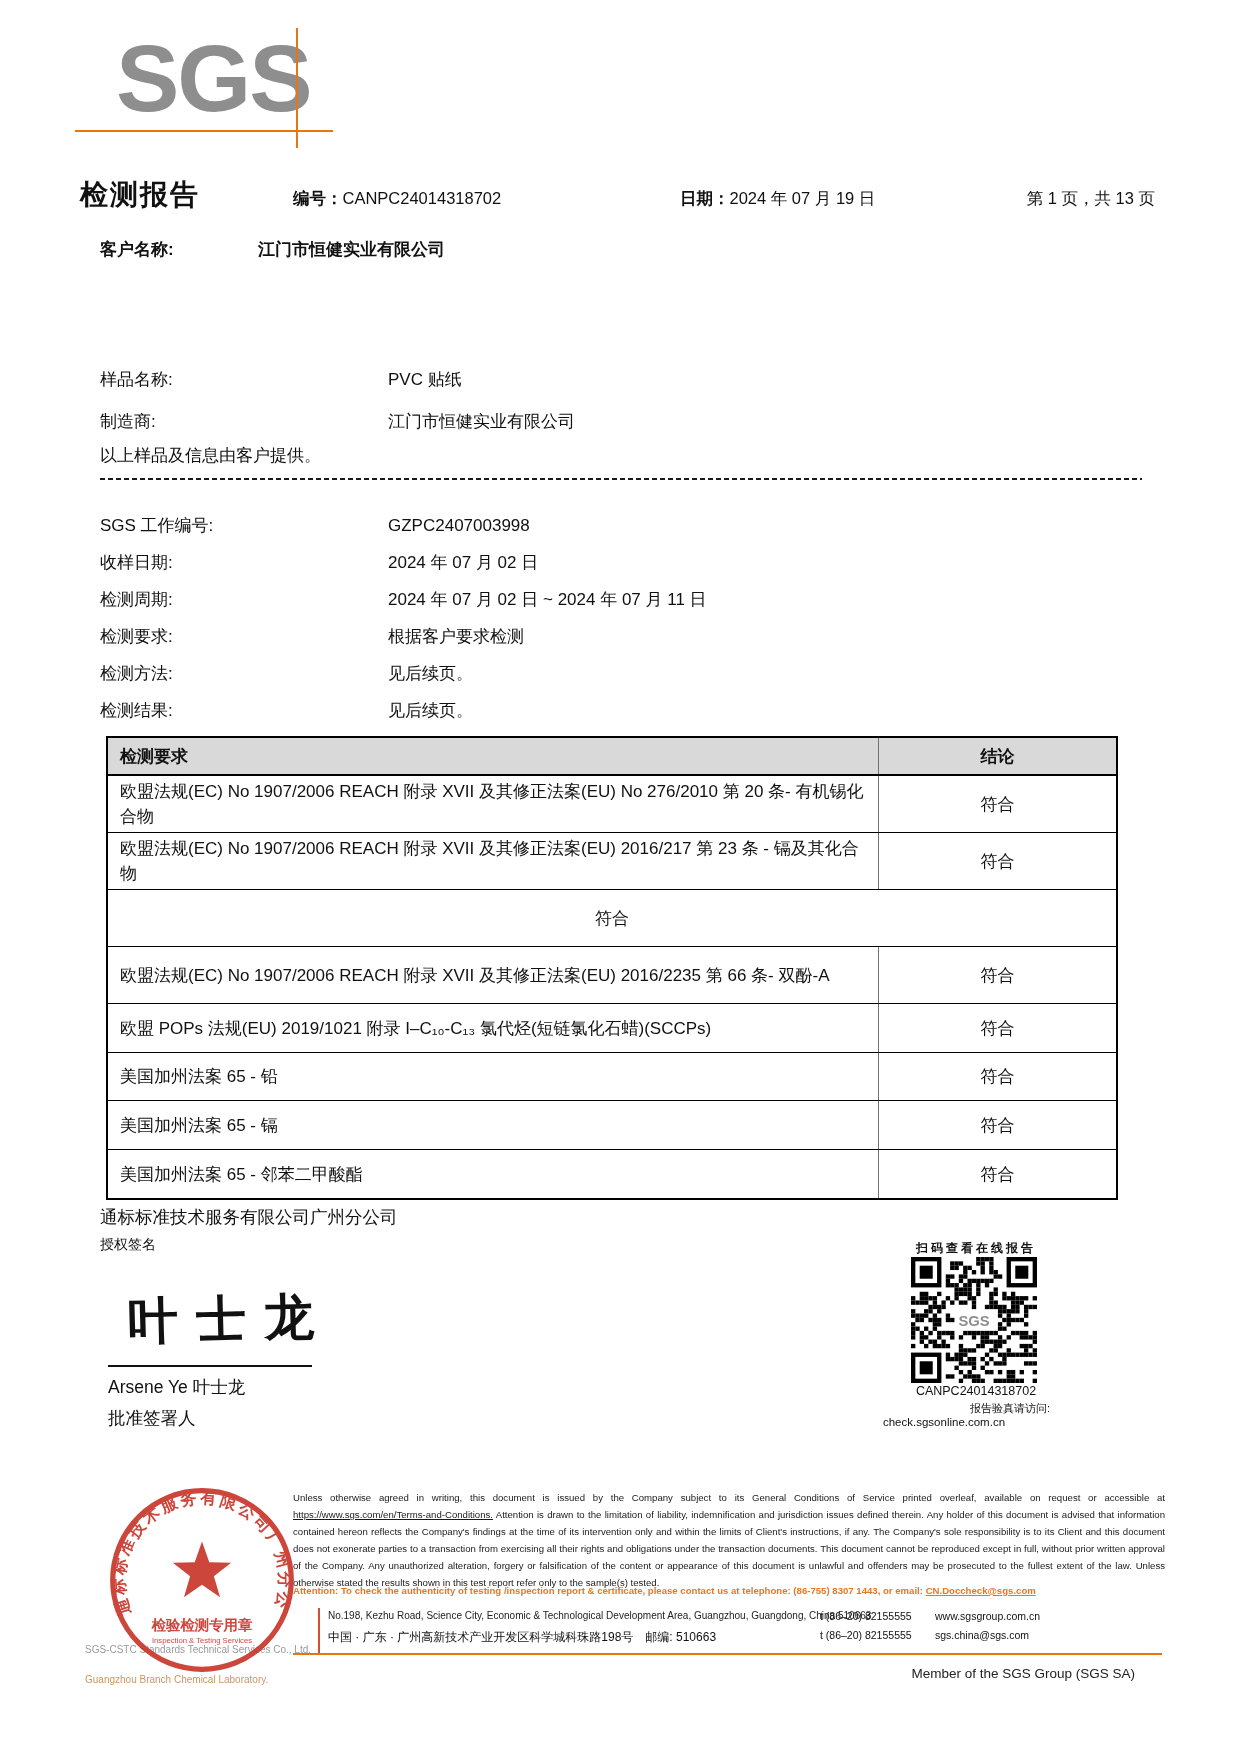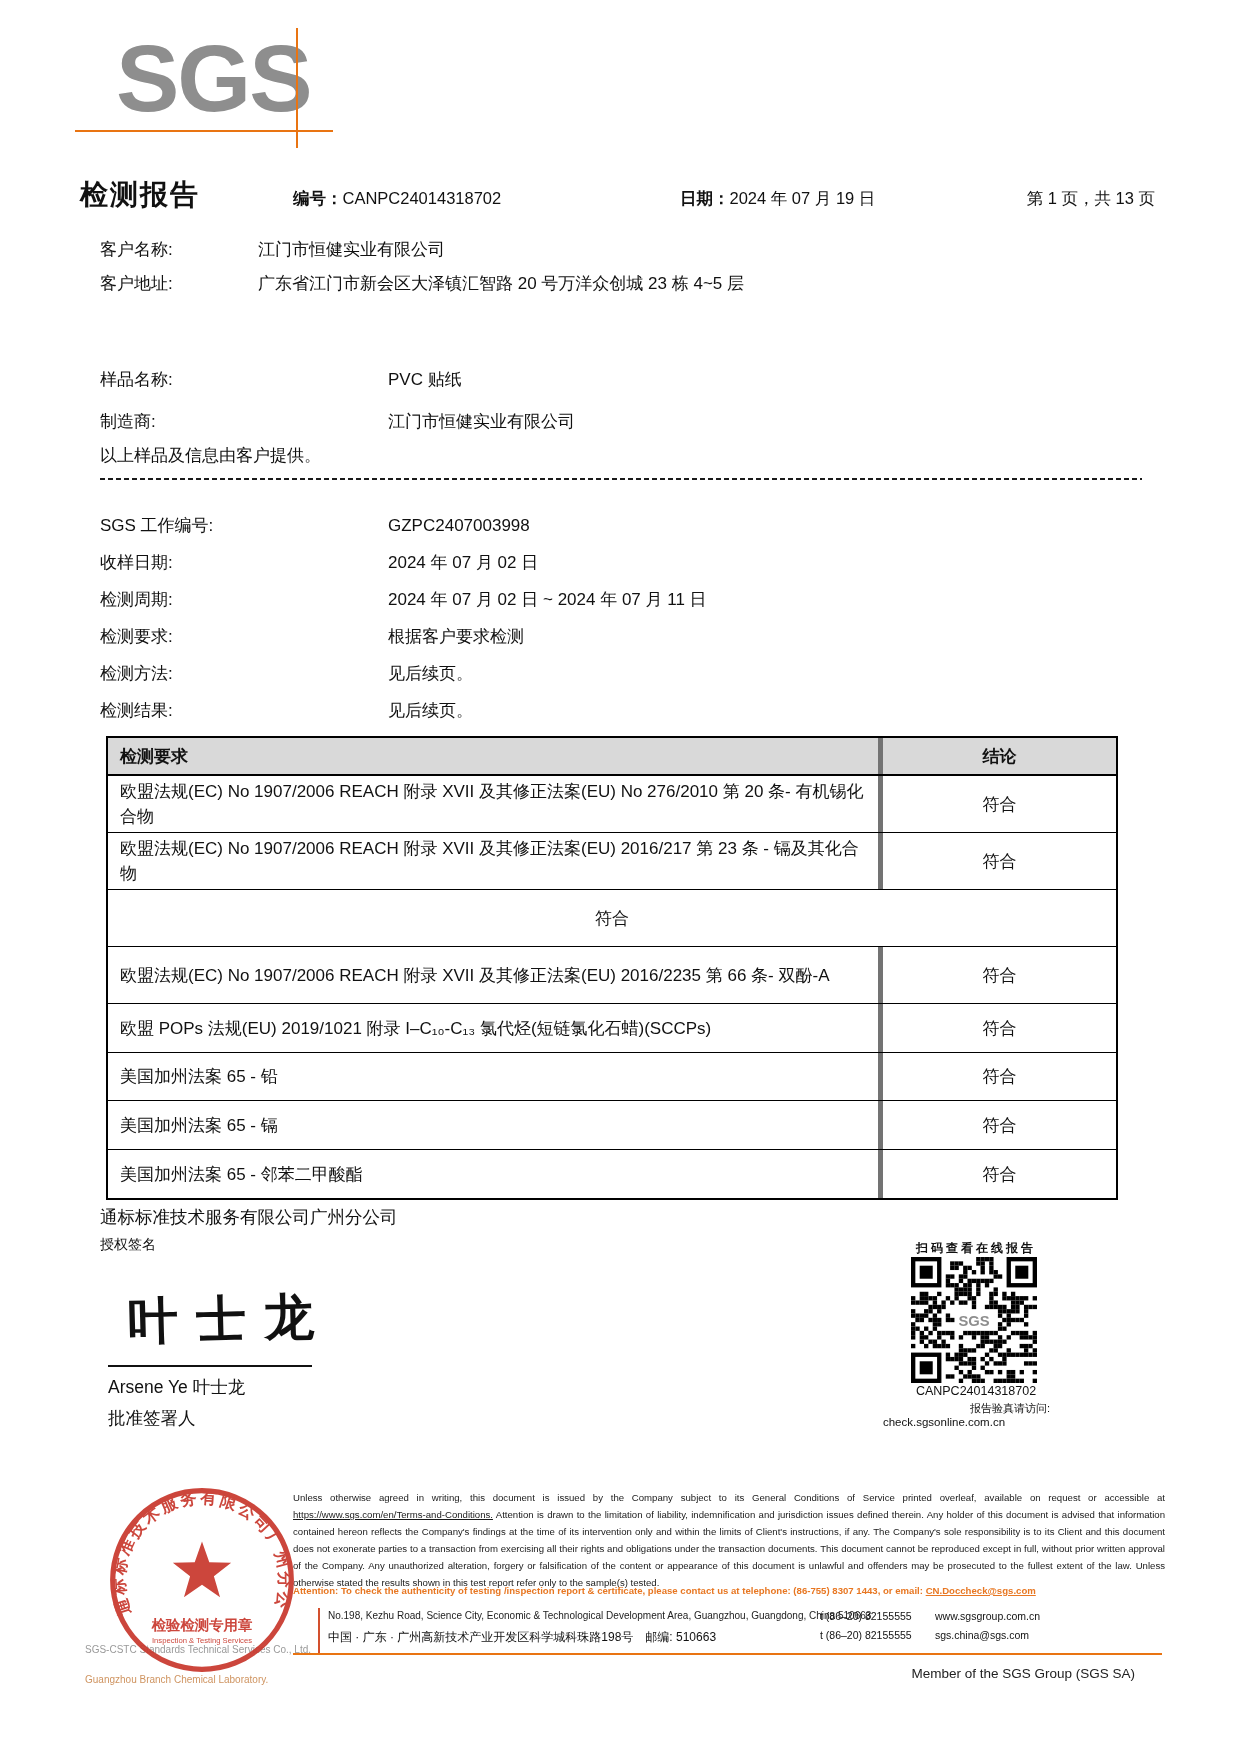--- a/index.html
+++ b/index.html
@@ -20,21 +20,21 @@
   .w158 .lbl{width:158px;}
   .w288 .lbl{width:288px;}
   .note{position:absolute;left:100px;font-size:17px;}
   .dashed{position:absolute;left:100px;top:478px;width:1042px;height:2px;
           background:repeating-linear-gradient(90deg,#1a1a1a 0 5px,transparent 5px 8px);}
   
   .ttable{position:absolute;left:106px;top:736px;width:1012px;border:2px solid #000;box-sizing:border-box;}
   .trow{display:flex;border-top:1px solid #000;align-items:stretch;}
   .trow:first-child{border-top:none;}
   .thead{background:#d9d9d9;font-weight:bold;height:36px;border-bottom:1px solid #000;}
-  .tcell-req{width:746px;padding:4px 12px;border-right:5px solid #737373;display:flex;align-items:center;
+  .tcell-req{width:746px;padding:4px 12px;border-right:1px solid #737373;display:flex;align-items:center;
              font-size:17px;line-height:25px;}
   .tcell-con{flex:1;display:flex;align-items:center;justify-content:center;font-size:17px;}
   
   .signoff-co{position:absolute;left:100px;top:1205px;font-size:17.5px;}
   .signoff-lbl{position:absolute;left:100px;top:1236px;font-size:14px;}
   .signature{position:absolute;left:128px;top:1286px;font-size:50px;font-weight:bold;
              font-family:"DejaVu Serif","Liberation Serif",serif;letter-spacing:18px;
              transform:rotate(-1.5deg);white-space:nowrap;}
   .sigline{position:absolute;left:108px;top:1365px;width:204px;height:2px;background:#111;}
   .signer{position:absolute;left:108px;top:1375px;font-size:17.5px;}
@@ -72,25 +72,22 @@
 
   <div class="logo-text">SGS</div>
   <div class="logo-hline"></div>
   <div class="logo-vline"></div>
 
   <div class="report-title">检测报告</div>
   <div class="hmeta" style="left:293px;"><b>编号：</b><span>CANPC24014318702</span></div>
   <div class="hmeta" style="left:680px;"><b>日期：</b><span>2024 年 07 月 19 日</span></div>
   <div class="hmeta" style="right:85px;left:auto;">第 1 页，共 13 页</div>
 
-  <div class="inforow w158" style="top:238px;">
+  <div class="inforow w158" style="top:238px;font-weight:bold;">
     <span class="lbl">客户名称:</span><span>江门市恒健实业有限公司</span>
-  </div>
-  <div class="inforow w158" style="top:272px;">
-    <span class="lbl">客户地址:</span><span>广东省江门市新会区大泽镇汇智路 20 号万洋众创城 23 栋 4~5 层</span>
   </div>
 
   <div class="inforow w288" style="top:368px;">
     <span class="lbl">样品名称:</span><span>PVC 贴纸</span>
   </div>
   <div class="inforow w288" style="top:410px;">
     <span class="lbl">制造商:</span><span>江门市恒健实业有限公司</span>
   </div>
   <div class="note" style="top:444px;">以上样品及信息由客户提供。</div>
 

